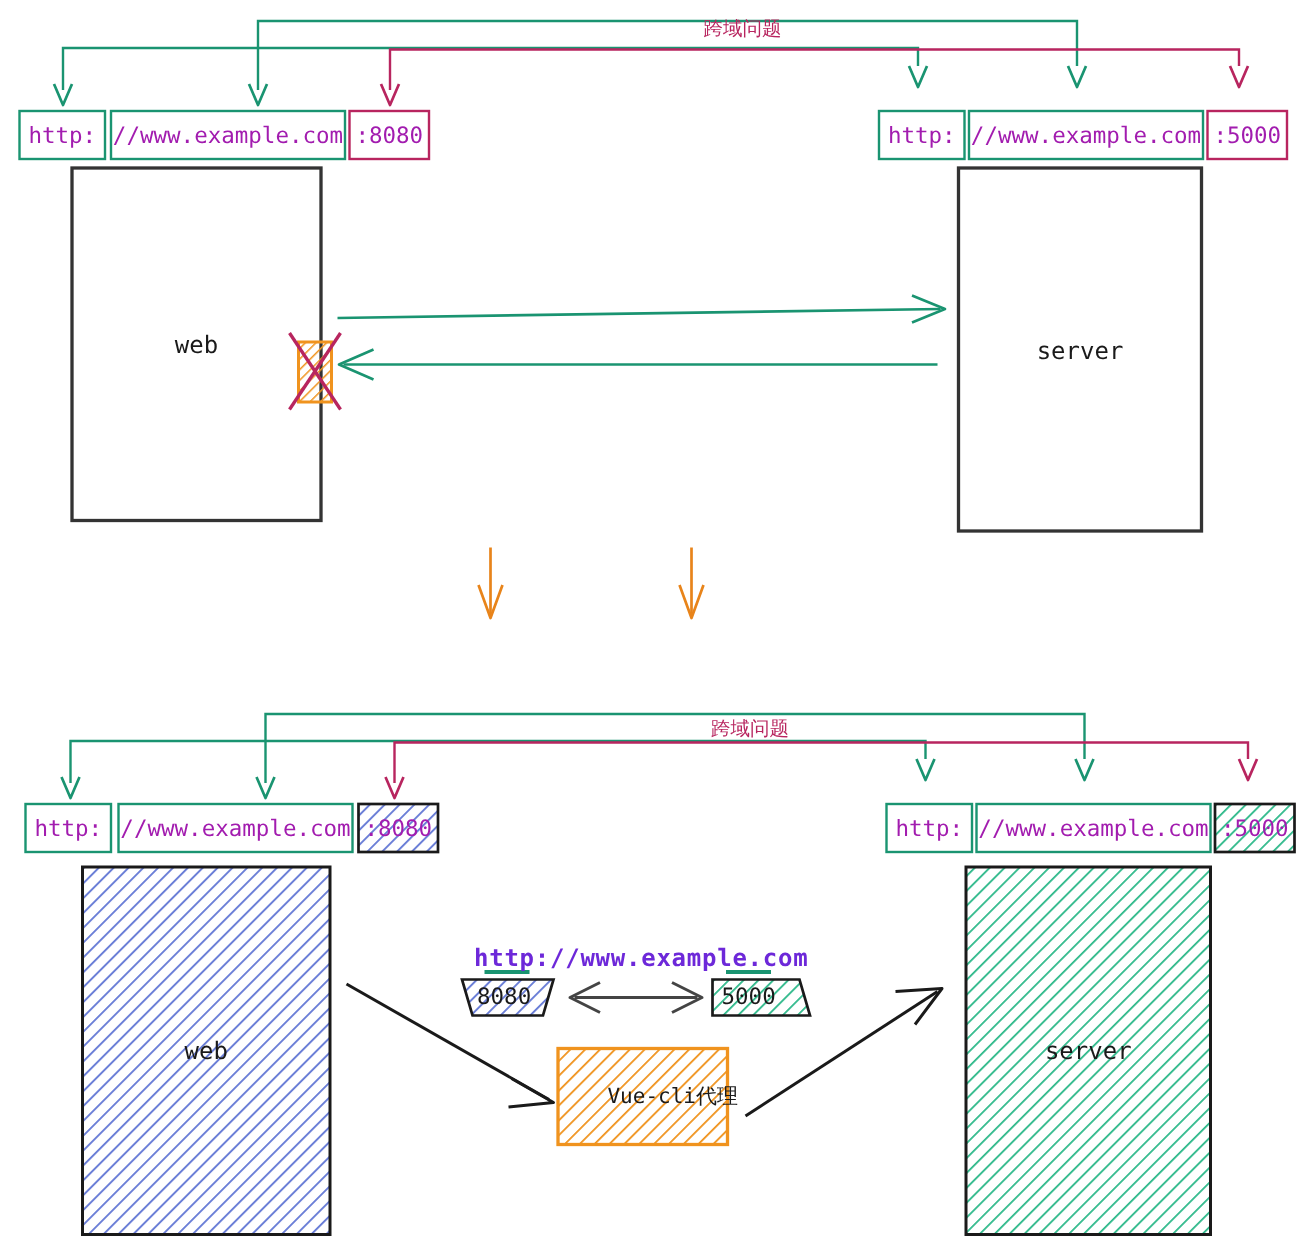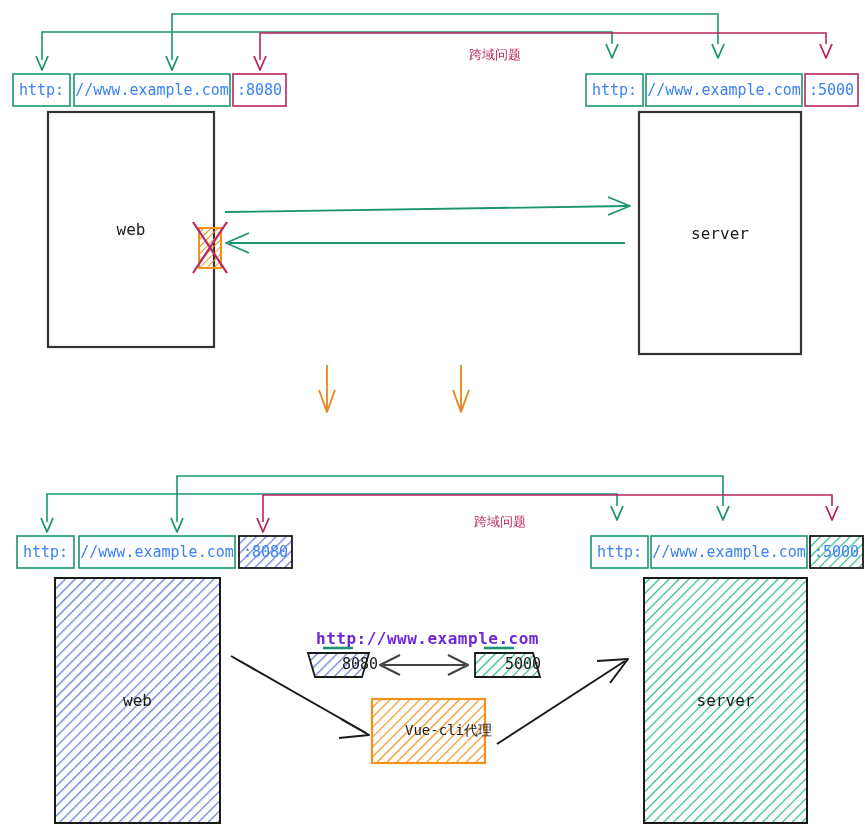--- a/index.html
+++ b/index.html
@@ -5,38 +5,38 @@
   html,body{margin:0;padding:0;background:#ffffff;}
   body{
     width:865px;height:827px;position:relative;overflow:hidden;
     font-family:"DejaVu Sans Mono","Liberation Mono",monospace;
   }
   #stage{position:absolute;left:0;top:0;width:865px;height:827px;}
   svg#canvas{position:absolute;left:0;top:0;width:865px;height:827px;}
   .urlpart{
     position:absolute;display:flex;align-items:center;justify-content:center;
     font-family:"DejaVu Sans Mono","Liberation Mono",monospace;
-    font-size:15px;color:#3b82f6;box-sizing:border-box;
+    font-size:15px;color:#a21caf;box-sizing:border-box;
   }
   .boxlabel{
     position:absolute;display:flex;align-items:center;justify-content:center;
     font-family:"DejaVu Sans Mono","Liberation Mono",monospace;
     font-size:16px;color:#1a1a1a;border-radius:16px;
   }
   .cn-label{
     position:absolute;font-family:"DejaVu Sans","Liberation Sans",sans-serif;
-    font-size:13px;white-space:nowrap;margin-top:36px;
+    font-size:13px;white-space:nowrap;
   }
   .mono-orange{
     position:absolute;font-family:"DejaVu Sans Mono","Liberation Mono",monospace;
     font-size:16px;font-weight:bold;color:#6d28d9;white-space:nowrap;letter-spacing:0.5px;
   }
   .port-txt{
     position:absolute;font-family:"DejaVu Sans Mono","Liberation Mono",monospace;
-    font-size:15px;color:#1a1a1a;white-space:nowrap;margin-left:24px;
+    font-size:15px;color:#1a1a1a;white-space:nowrap;
   }
 </style>
 </head>
 <body>
 
 <div id="stage">
 
   <svg id="canvas" viewBox="0 0 865 827" xmlns="http://www.w3.org/2000/svg">
     <defs>
       <pattern id="hatch-blue" width="7" height="7" patternTransform="rotate(45)" patternUnits="userSpaceOnUse">

